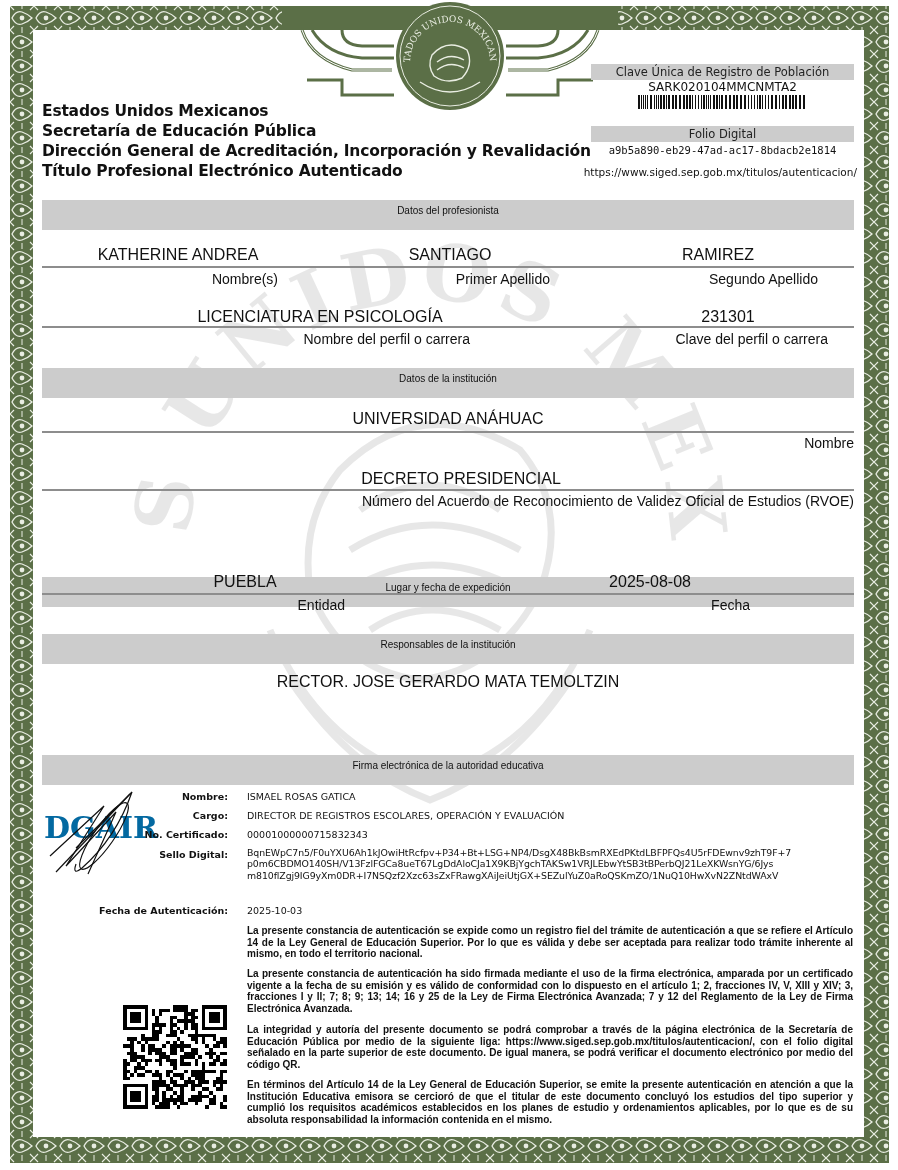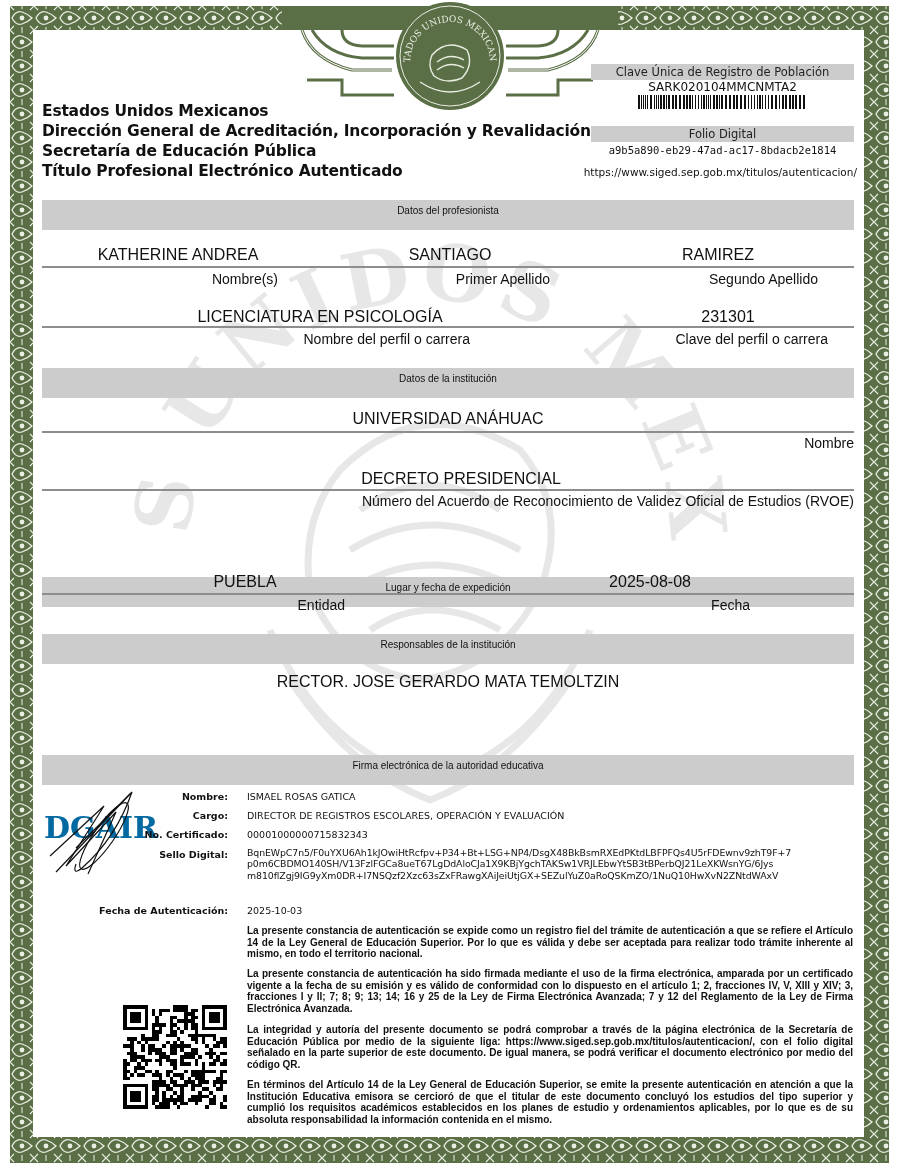--- a/index.html
+++ b/index.html
@@ -109,22 +109,22 @@
   <g fill="none" stroke="#e9ede2" stroke-width="1.4">
     <path d="M150 55 Q165 38 185 50 Q192 65 180 78 Q165 85 152 76 Q145 66 150 55 Z"></path>
     <path d="M155 62 Q168 52 182 60"></path>
     <path d="M155 70 Q168 60 182 68"></path>
     <path d="M138 82 Q168 102 198 82"></path>
   </g>
 </svg>
 
 <div class="hdr">
   <div>Estados Unidos Mexicanos</div>
+  <div>Secretaría de Educación Pública</div>
   <div>Dirección General de Acreditación, Incorporación y Revalidación</div>
-  <div>Secretaría de Educación Pública</div>
   <div>Título Profesional Electrónico Autenticado</div>
 </div>
 
 <div class="rbox curp-box">
   <div class="bar">Clave Única de Registro de Población</div>
   <div class="val" style="position:static;font-size:12px;font-family:'DejaVu Sans',sans-serif;">SARK020104MMCNMTA2</div>
   <svg class="barcode" id="barcode" viewBox="0 0 170 14">
       <rect x="0" y="0" width="2" height="14" fill="#111"></rect>
       <rect x="3" y="0" width="1" height="14" fill="#111"></rect>
       <rect x="5" y="0" width="1" height="14" fill="#111"></rect>

